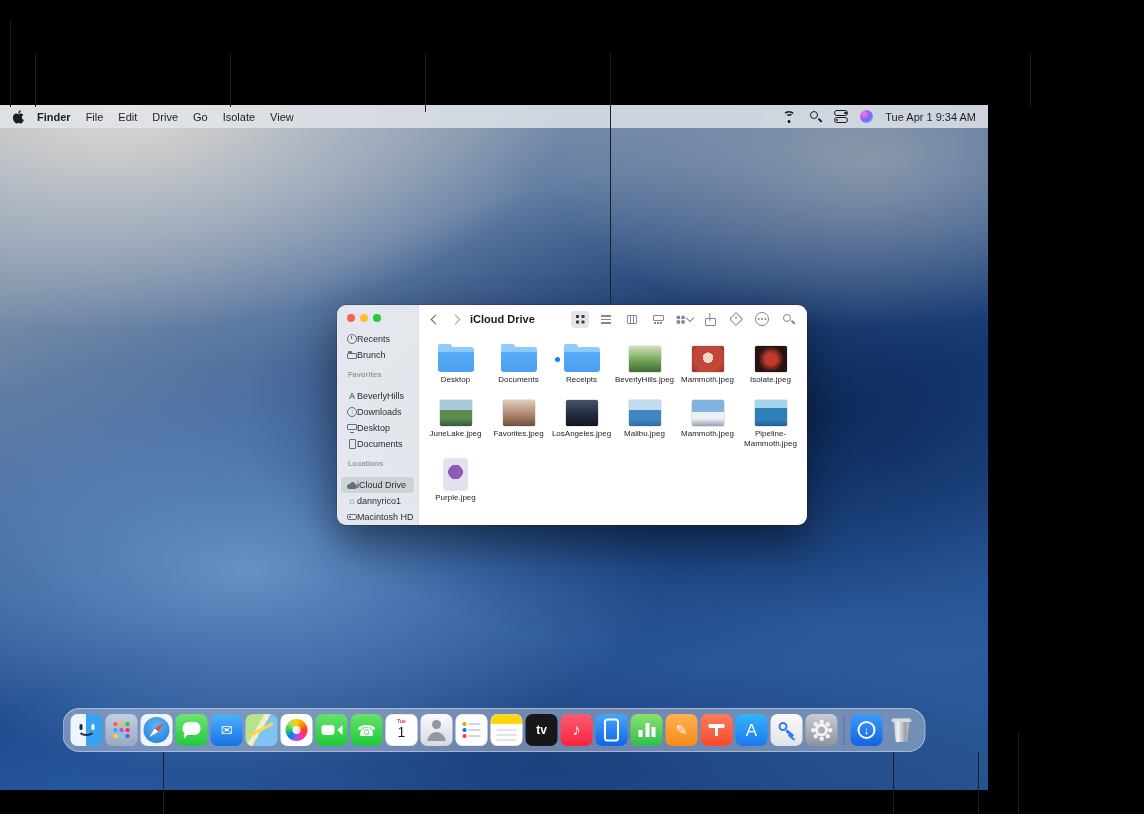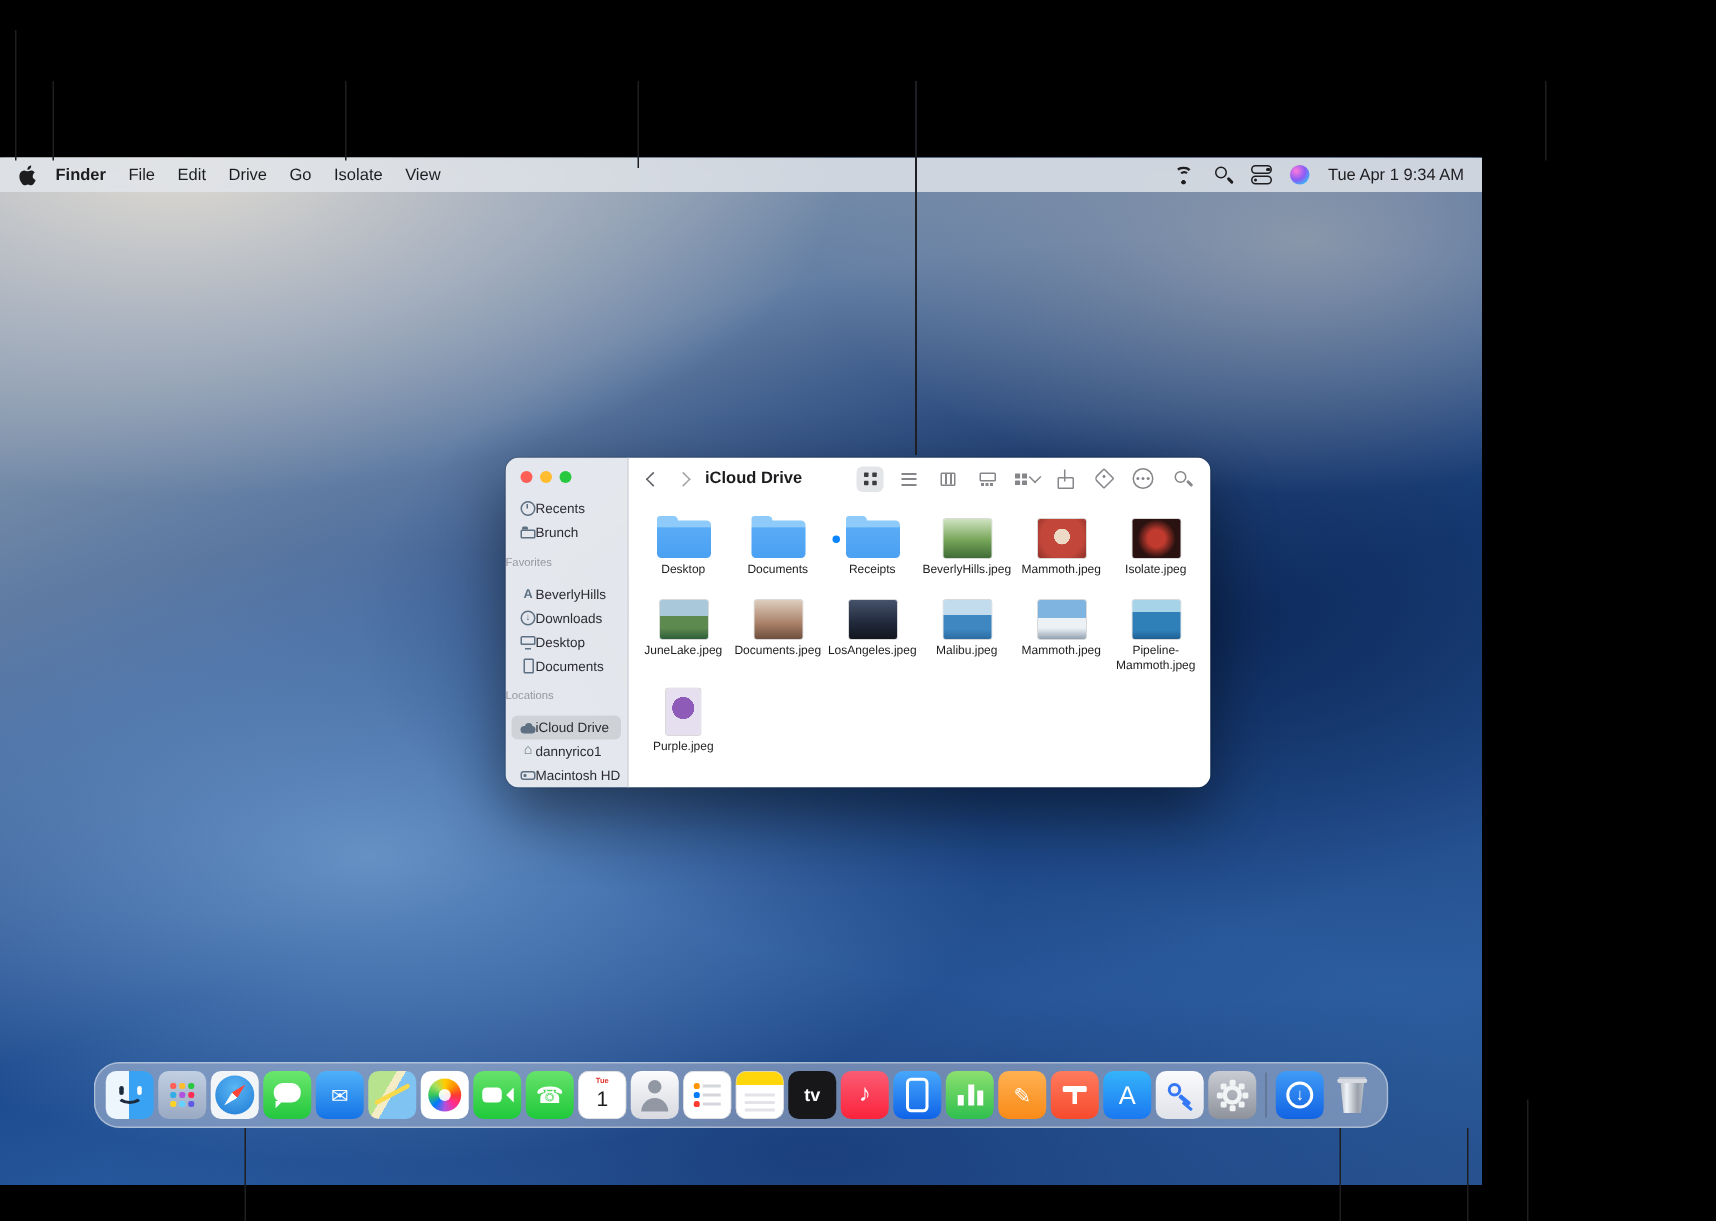--- a/index.html
+++ b/index.html
@@ -40,21 +40,21 @@
   .finder-window{position:absolute;left:337px;top:200px;width:470px;height:220px;border-radius:9px;
     box-shadow:0 18px 42px rgba(0,0,0,0.45),0 0 0 0.5px rgba(0,0,0,0.25);display:flex;overflow:hidden;z-index:20;}
   .sidebar{width:82px;flex:0 0 auto;background:rgba(233,235,239,0.97);border-right:1px solid #d9d9dd;box-sizing:border-box;}
   .tl-row{display:flex;gap:5px;padding:9px 0 0 10px;}
   .tl{width:8px;height:8px;border-radius:50%;}
   .tl.red{background:#ff5f57;}  .tl.yellow{background:#febc2e;}  .tl.green{background:#28c840;}
   .side-list{margin-top:9px;}
   .side-item{height:16px;display:flex;align-items:center;gap:0;padding:0 3px 0 6px;margin:0 4px;
     font-size:9px;color:#2b2b30;border-radius:4px;white-space:nowrap;}
   .side-item.selected{background:rgba(0,0,0,0.09);}
-  .side-label{font-size:7.5px;font-weight:400;color:#98989e;margin:7px 0 2px 0;}
+  .side-label{font-size:7.5px;font-weight:700;color:#98989e;margin:7px 0 2px 11px;}
   .side-ic{width:10px;height:10px;position:relative;color:#5e7082;flex:0 0 auto;display:inline-block;}
   .si-clock::before{content:'';position:absolute;inset:0;border:1.1px solid currentColor;border-radius:50%;box-sizing:border-box;}
   .si-clock::after{content:'';position:absolute;left:4.4px;top:2.2px;width:1.1px;height:3px;background:currentColor;}
   .si-folder::before{content:'';position:absolute;left:0;top:2.5px;width:10px;height:6.5px;border:1.1px solid currentColor;border-radius:1px;box-sizing:border-box;}
   .si-folder::after{content:'';position:absolute;left:0.5px;top:1px;width:4px;height:2px;background:currentColor;border-radius:1px 1px 0 0;}
   .si-app::before{content:'A';position:absolute;left:50%;top:50%;transform:translate(-50%,-52%);font-size:8.5px;font-weight:700;}
   .si-down::before{content:'';position:absolute;inset:0;border:1.1px solid currentColor;border-radius:50%;box-sizing:border-box;}
   .si-down::after{content:'↓';position:absolute;left:50%;top:50%;transform:translate(-50%,-55%);font-size:6.5px;font-weight:700;}
   .si-desk::before{content:'';position:absolute;left:0;top:1px;width:10px;height:6px;border:1.1px solid currentColor;border-radius:1px;box-sizing:border-box;}
   .si-desk::after{content:'';position:absolute;left:3px;bottom:0;width:4px;height:1.2px;background:currentColor;}
@@ -359,21 +359,21 @@
             <div class="file-cell">
               <span class="file-iconbox">
                 <span class="file-icon thumb land" style="background: linear-gradient(rgb(169, 200, 218) 0px, rgb(169, 200, 218) 40%, rgb(93, 138, 78) 40%, rgb(93, 138, 78) 72%, rgb(46, 94, 58));"></span>
               </span>
               <span class="file-name">JuneLake.jpeg</span>
             </div>
             <div class="file-cell">
               <span class="file-iconbox">
                 <span class="file-icon thumb land" style="background: linear-gradient(rgb(220, 205, 189), rgb(170, 129, 105) 60%, rgb(110, 79, 62));"></span>
               </span>
-              <span class="file-name">Documents.jpeg</span>
+              <span class="file-name">Favorites.jpeg</span>
             </div>
             <div class="file-cell">
               <span class="file-iconbox">
                 <span class="file-icon thumb land" style="background: linear-gradient(rgb(70, 83, 107), rgb(32, 40, 58) 60%, rgb(18, 22, 31));"></span>
               </span>
               <span class="file-name">LosAngeles.jpeg</span>
             </div>
             <div class="file-cell">
               <span class="file-iconbox">
                 <span class="file-icon thumb land" style="background: linear-gradient(rgb(194, 220, 238) 0px, rgb(194, 220, 238) 38%, rgb(63, 135, 192) 38%, rgb(63, 135, 192) 75%, rgb(43, 108, 163));"></span>

